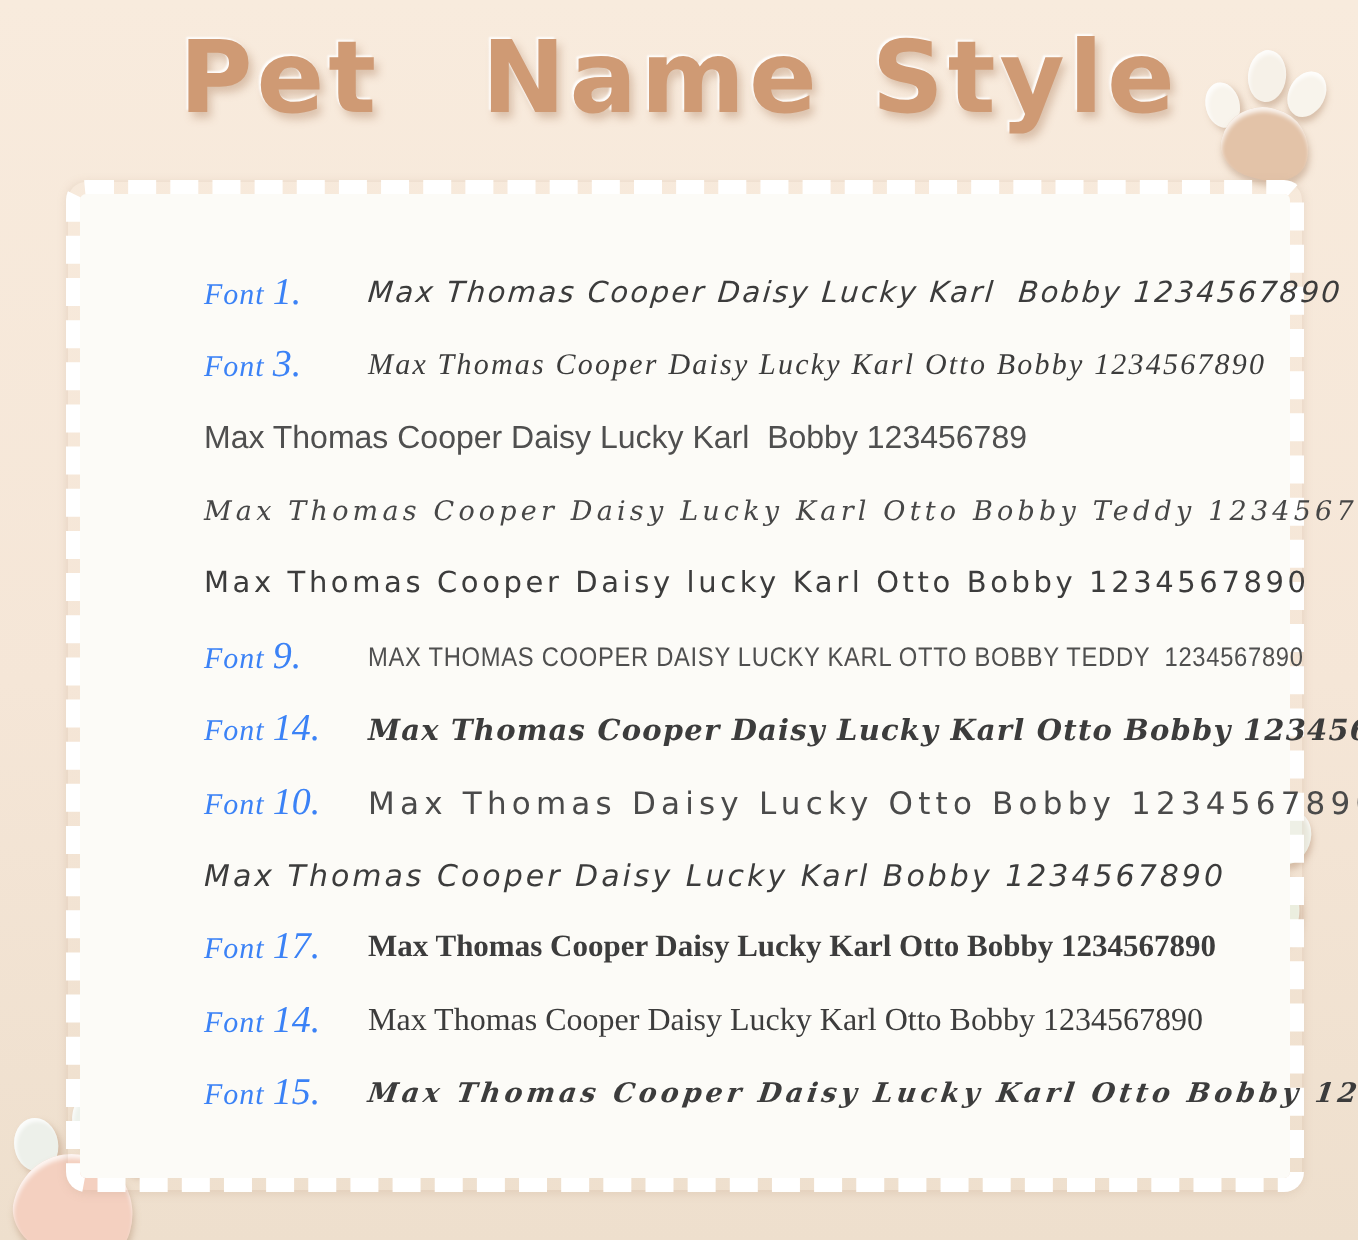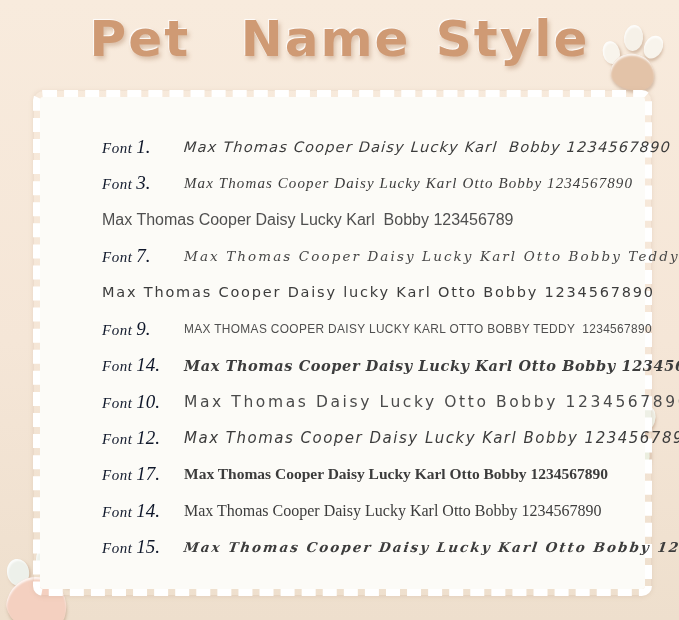--- a/index.html
+++ b/index.html
@@ -26,21 +26,21 @@
     border:7px dashed #ffffff;border-radius:10px;
     background:#fcfbf7;background-clip:padding-box;
     box-shadow:0 1px 4px rgba(190,160,135,0.25);
   }
   .rows{
     position:absolute;left:62px;top:36px;right:10px;height:428px;
     display:flex;flex-direction:column;justify-content:space-between;
   }
   .row{display:flex;align-items:center;height:28px;}
   .flabel{
-    width:82px;flex:0 0 82px;color:#0f172a;white-space:pre;
+    width:82px;flex:0 0 82px;color:#3b82f6;white-space:pre;
     font-family:"Liberation Serif",serif;font-style:italic;
   }
   .flabel .fword{font-size:15px;letter-spacing:0.5px;}
   .flabel .fnum{font-size:19px;font-weight:500;margin-left:4px;}
   .sample{white-space:pre;color:#3c3c3c;display:inline-block;}
 
   
   .f1 {font-family:"DejaVu Sans",sans-serif;font-style:italic;font-size:14.5px;letter-spacing:1.2px;transform:skewX(-5deg);transform-origin:left center;}
   .f3 {font-family:"Liberation Serif",serif;font-style:italic;font-size:15px;letter-spacing:1.1px;}
   .f5 {font-family:"Liberation Sans",sans-serif;font-size:16px;color:#4f4f4f;}
@@ -133,21 +133,20 @@
       <div class="row">
         <span class="flabel"><span class="fword">Font</span><span class="fnum">3.</span></span>
         <span class="sample f3">Max Thomas Cooper Daisy Lucky Karl Otto Bobby 1234567890</span>
       </div>
 
       <div class="row">
         <span class="sample f5">Max Thomas Cooper Daisy Lucky Karl  Bobby 123456789</span>
       </div>
 
       <div class="row">
-        <span class="flabel"><span class="fword">Font</span><span class="fnum">7.</span></span>
         <span class="sample f7">Max Thomas Cooper Daisy Lucky Karl Otto Bobby Teddy 1234567890</span>
       </div>
 
       <div class="row">
         <span class="sample f8">Max Thomas Cooper Daisy lucky Karl Otto Bobby 1234567890</span>
       </div>
 
       <div class="row">
         <span class="flabel"><span class="fword">Font</span><span class="fnum">9.</span></span>
         <span class="sample f9">MAX THOMAS COOPER DAISY LUCKY KARL OTTO BOBBY TEDDY  1234567890</span>
@@ -157,21 +156,20 @@
         <span class="flabel"><span class="fword">Font</span><span class="fnum">14.</span></span>
         <span class="sample f10">Max Thomas Cooper Daisy Lucky Karl Otto Bobby 1234567890</span>
       </div>
 
       <div class="row">
         <span class="flabel"><span class="fword">Font</span><span class="fnum">10.</span></span>
         <span class="sample f11">Max Thomas Daisy Lucky Otto Bobby 1234567890</span>
       </div>
 
       <div class="row">
-        <span class="flabel"><span class="fword">Font</span><span class="fnum">12.</span></span>
         <span class="sample f12">Max Thomas Cooper Daisy Lucky Karl Bobby 1234567890</span>
       </div>
 
       <div class="row">
         <span class="flabel"><span class="fword">Font</span><span class="fnum">17.</span></span>
         <span class="sample f13">Max Thomas Cooper Daisy Lucky Karl Otto Bobby 1234567890</span>
       </div>
 
       <div class="row">
         <span class="flabel"><span class="fword">Font</span><span class="fnum">14.</span></span>

